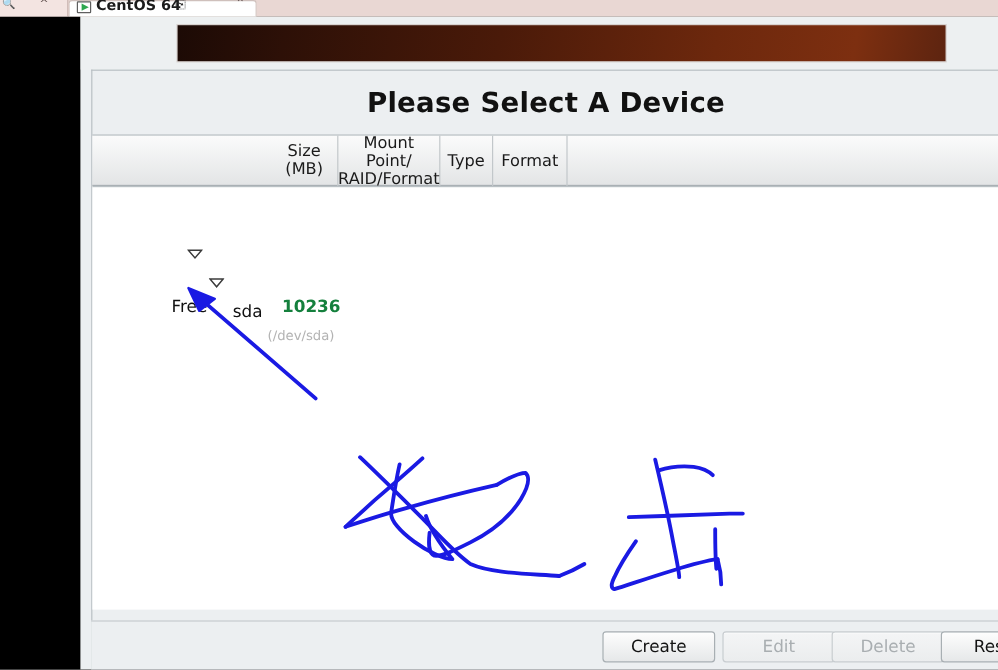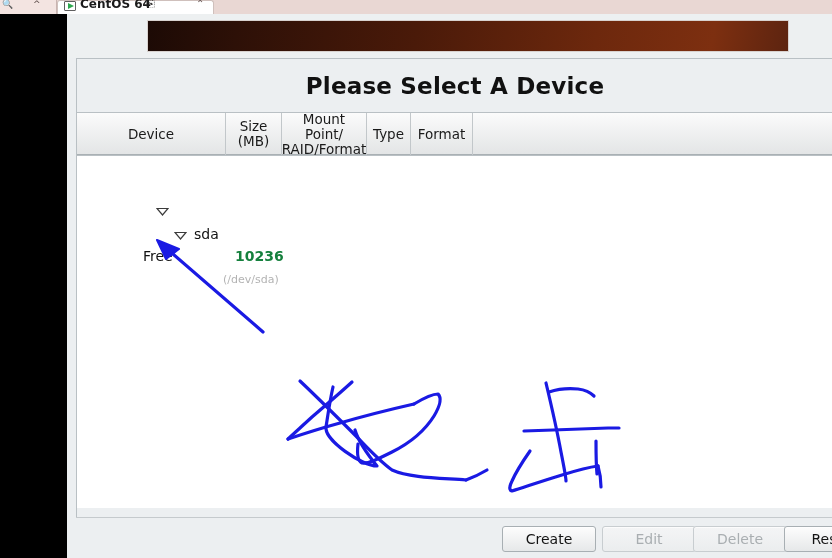--- a/index.html
+++ b/index.html
@@ -174,23 +174,20 @@
 
     <div class="banner-wrap">
       <div class="banner"></div>
     </div>
 
     <div class="panel">
 
       <div class="dialog-title">Please Select A Device</div>
 
       <div class="colhdr">
-        <div class="cell c-device">
-          <span>Device</span>
-        </div>
         <div class="cell c-size">
           <div>
             <span>Size</span>
             <span>(MB)</span>
           </div>
         </div>
         <div class="cell c-mount">
           <div>
             <span>Mount Point/</span>
             <span>RAID/Format</span>
@@ -210,21 +207,21 @@
         <div class="row" style="left:0;top:43px;width:756px;">
           <svg class="tri-svg" style="left:79px;top:8px;" width="13" height="9" viewBox="0 0 13 9">
             <polygon points="1,1.5 12,1.5 6.5,8" fill="none" stroke="#3b3b3b" stroke-width="1.2"></polygon>
           </svg>
         </div>
 
         <div class="row" style="left:0;top:67px;width:756px;">
           <svg class="tri-svg" style="left:97px;top:8px;" width="13" height="9" viewBox="0 0 13 9">
             <polygon points="1,1.5 12,1.5 6.5,8" fill="none" stroke="#3b3b3b" stroke-width="1.2"></polygon>
           </svg>
-          <span class="r-label" style="left:117px;">sda</span>
+          <span class="r-label" style="left:117px;margin-top:26px;">sda</span>
           <span class="r-label dim" style="left:146px;top:1px;">(/dev/sda)</span>
         </div>
 
         <div class="row" style="left:0;top:89px;width:756px;">
           <span class="r-label" style="left:66px;">Free</span>
           <span class="size-val" style="left:158px;">10236</span>
         </div>
 
       </div>
     </div>

